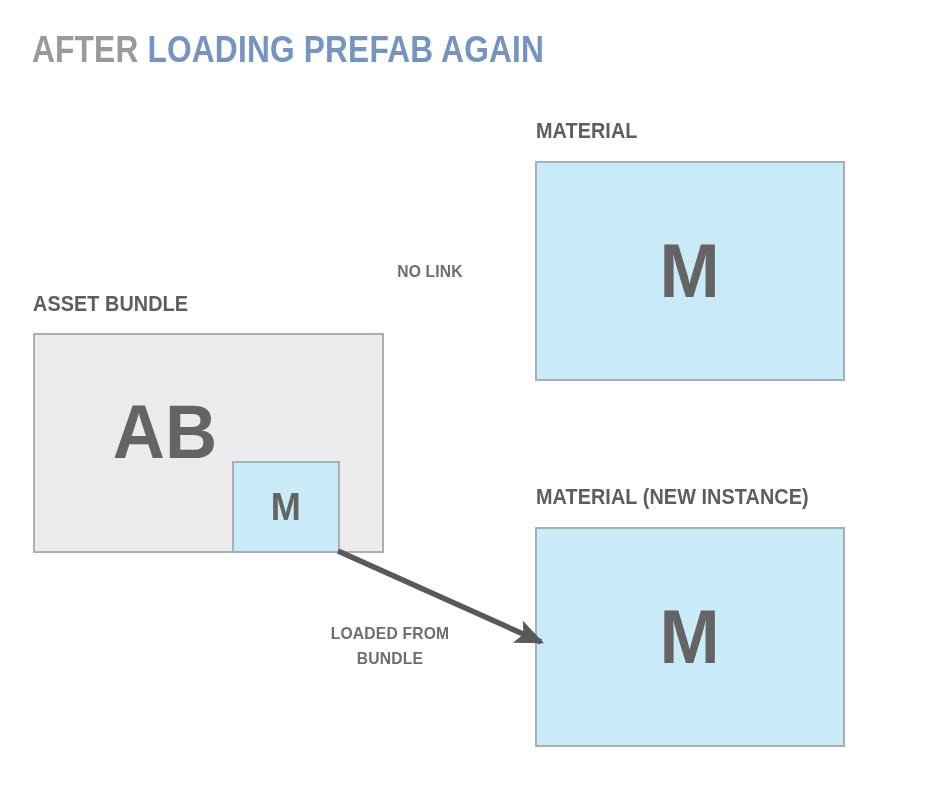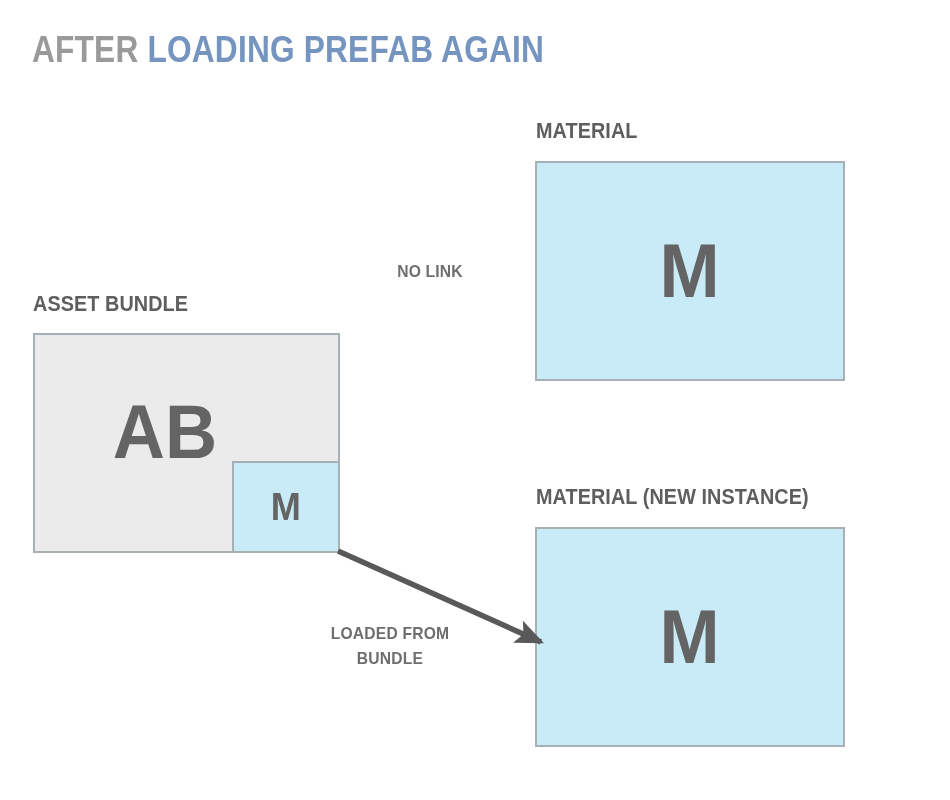--- a/index.html
+++ b/index.html
@@ -78,21 +78,21 @@
   
   #box-material {
     left: 535px; top: 161px;
     width: 310px; height: 220px;
   }
   #box-material .glyph { font-size: 76px; }
 
   
   #box-asset-bundle {
     left: 33px; top: 333px;
-    width: 307px; height: 220px;
+    width: 351px; height: 220px;
     justify-content: flex-start;
   }
   #box-asset-bundle .glyph {
     font-size: 76px;
     margin-left: 75px;
     margin-top: -22px;
   }
 
   
   #box-material-embedded {

